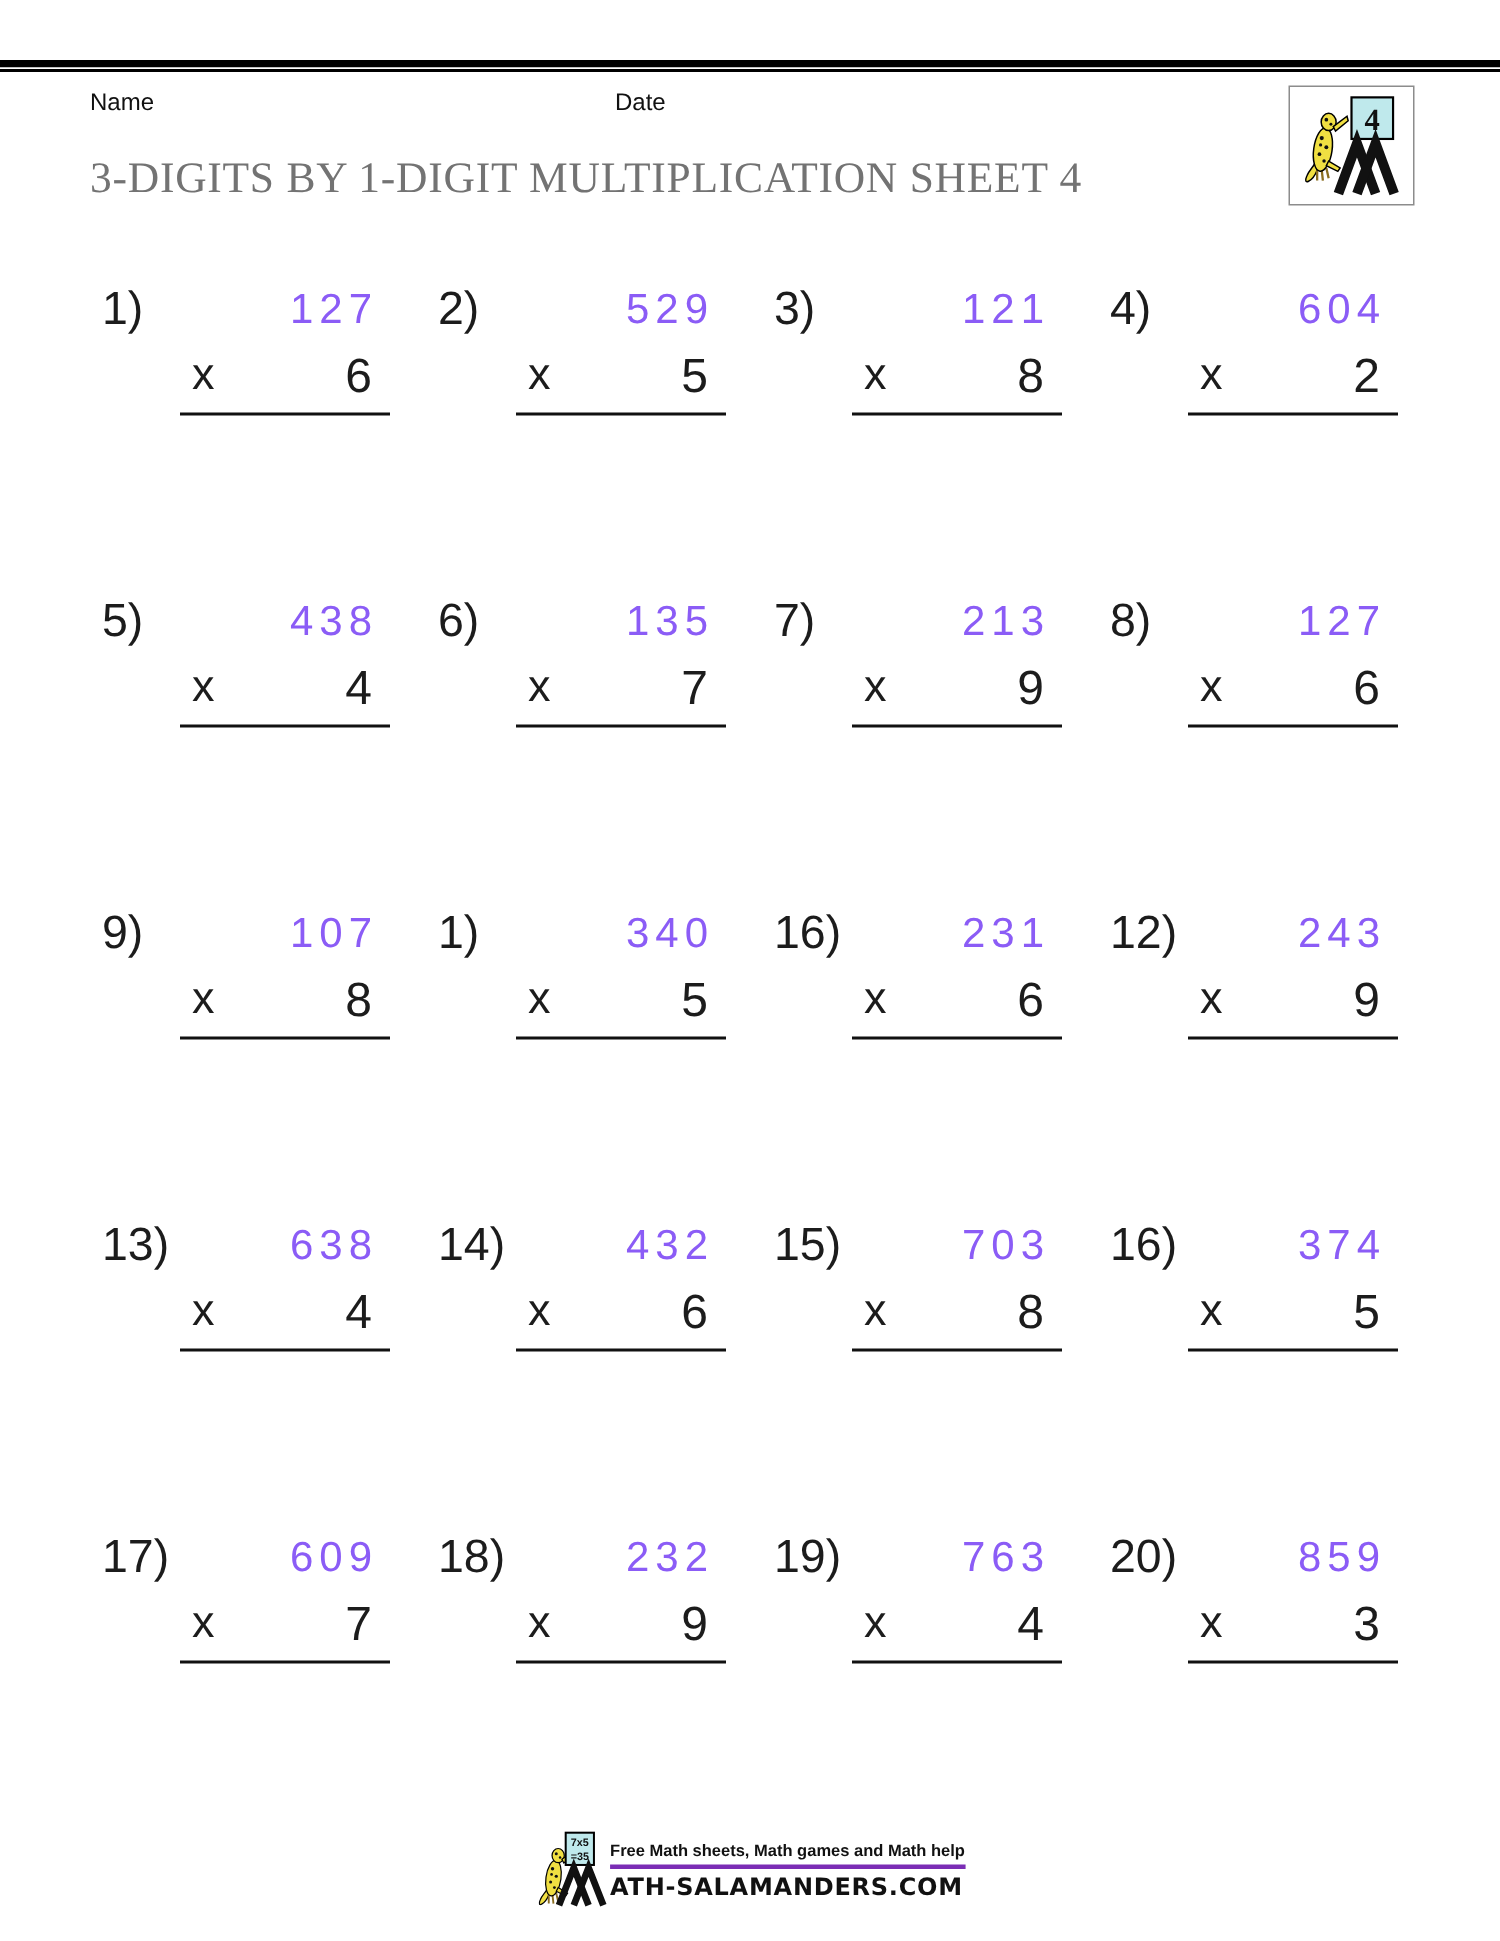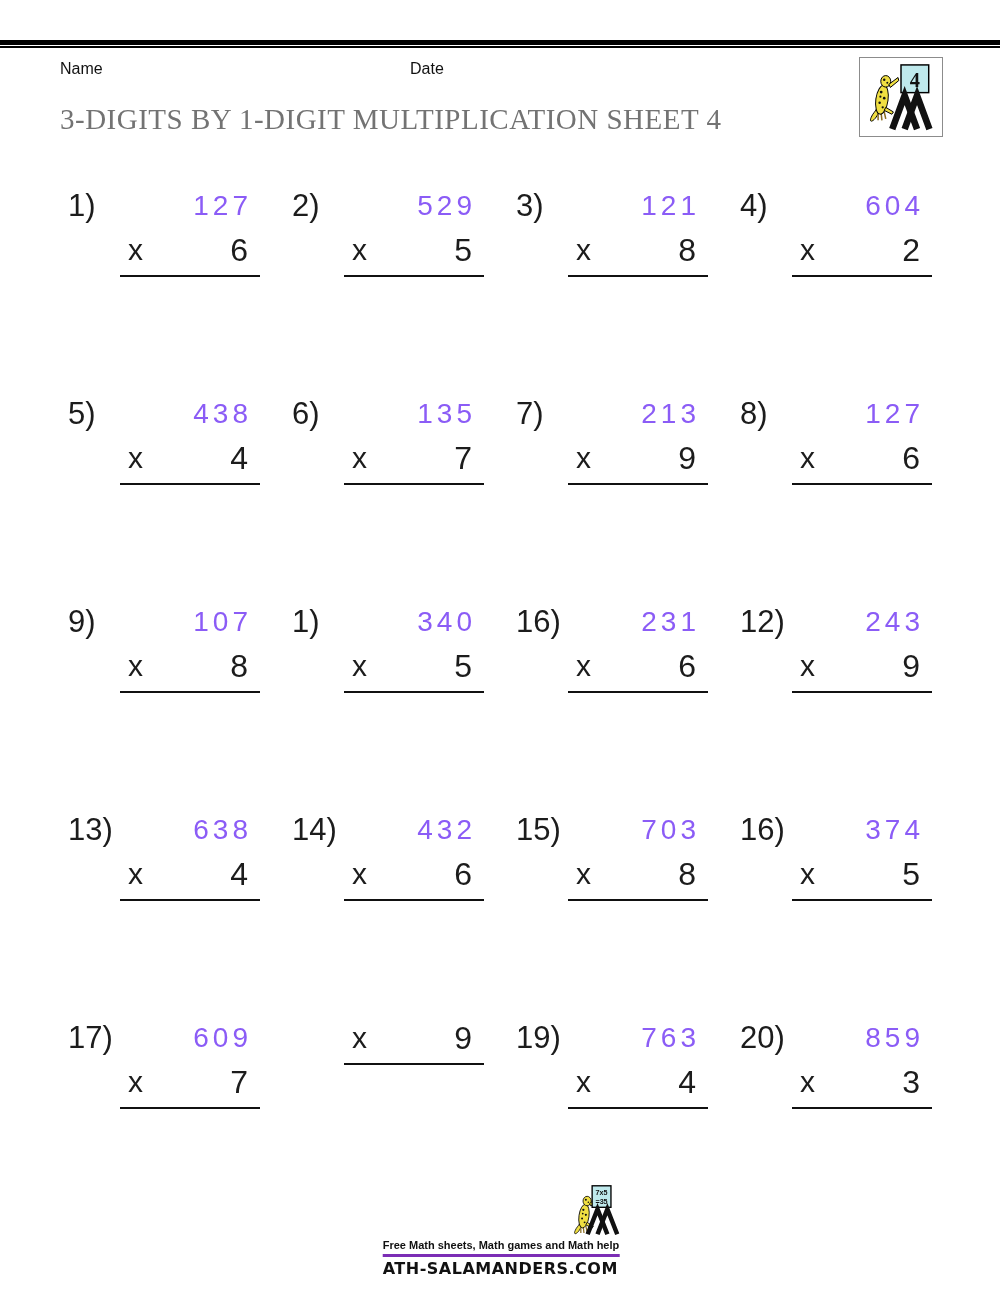--- a/index.html
+++ b/index.html
@@ -59,23 +59,23 @@
     padding:0 8px;
   }
   .p-op{font-size:30px;color:#1c1c1c;}
   .p-mult{font-size:32px;letter-spacing:4px;color:#1c1c1c;}
   .p-rule{
     width:140px;margin-left:52px;margin-top:3px;
     border-top:2px solid #111;
   }
 
   .footer{
-    position:absolute;top:1184px;left:50%;
+    position:absolute;top:1220px;left:50%;
     transform:translateX(-50%);
-    display:flex;align-items:flex-end;flex-direction:column;
+    display:flex;align-items:center;
   }
   .f-logo{width:48px;height:52px;flex:0 0 auto;}
   .f-text{margin-left:2px;}
   .f-tagline{font-size:11px;font-weight:bold;color:#111;white-space:nowrap;padding-top:3px;}
   .f-rule{height:3px;background:#7b2db5;margin:3px 0 2px 0;}
   .f-brand{
     font-family:"DejaVu Sans", sans-serif;
     font-size:16px;font-weight:bold;letter-spacing:0.5px;
     color:#111;white-space:nowrap;
   }
@@ -359,20 +359,24 @@
         <span class="p-opblock">
           <span class="p-op">x</span>
           <span class="p-mult">7</span>
         </span>
       </div>
       <div class="p-rule"></div>
     </div>
 
     <div class="problem">
       <div class="p-line">
+        <span class="p-label">18)</span>
+        <span class="p-num">232</span>
+      </div>
+      <div class="p-line">
         <span class="p-opblock">
           <span class="p-op">x</span>
           <span class="p-mult">9</span>
         </span>
       </div>
       <div class="p-rule"></div>
     </div>
 
     <div class="problem">
       <div class="p-line">

